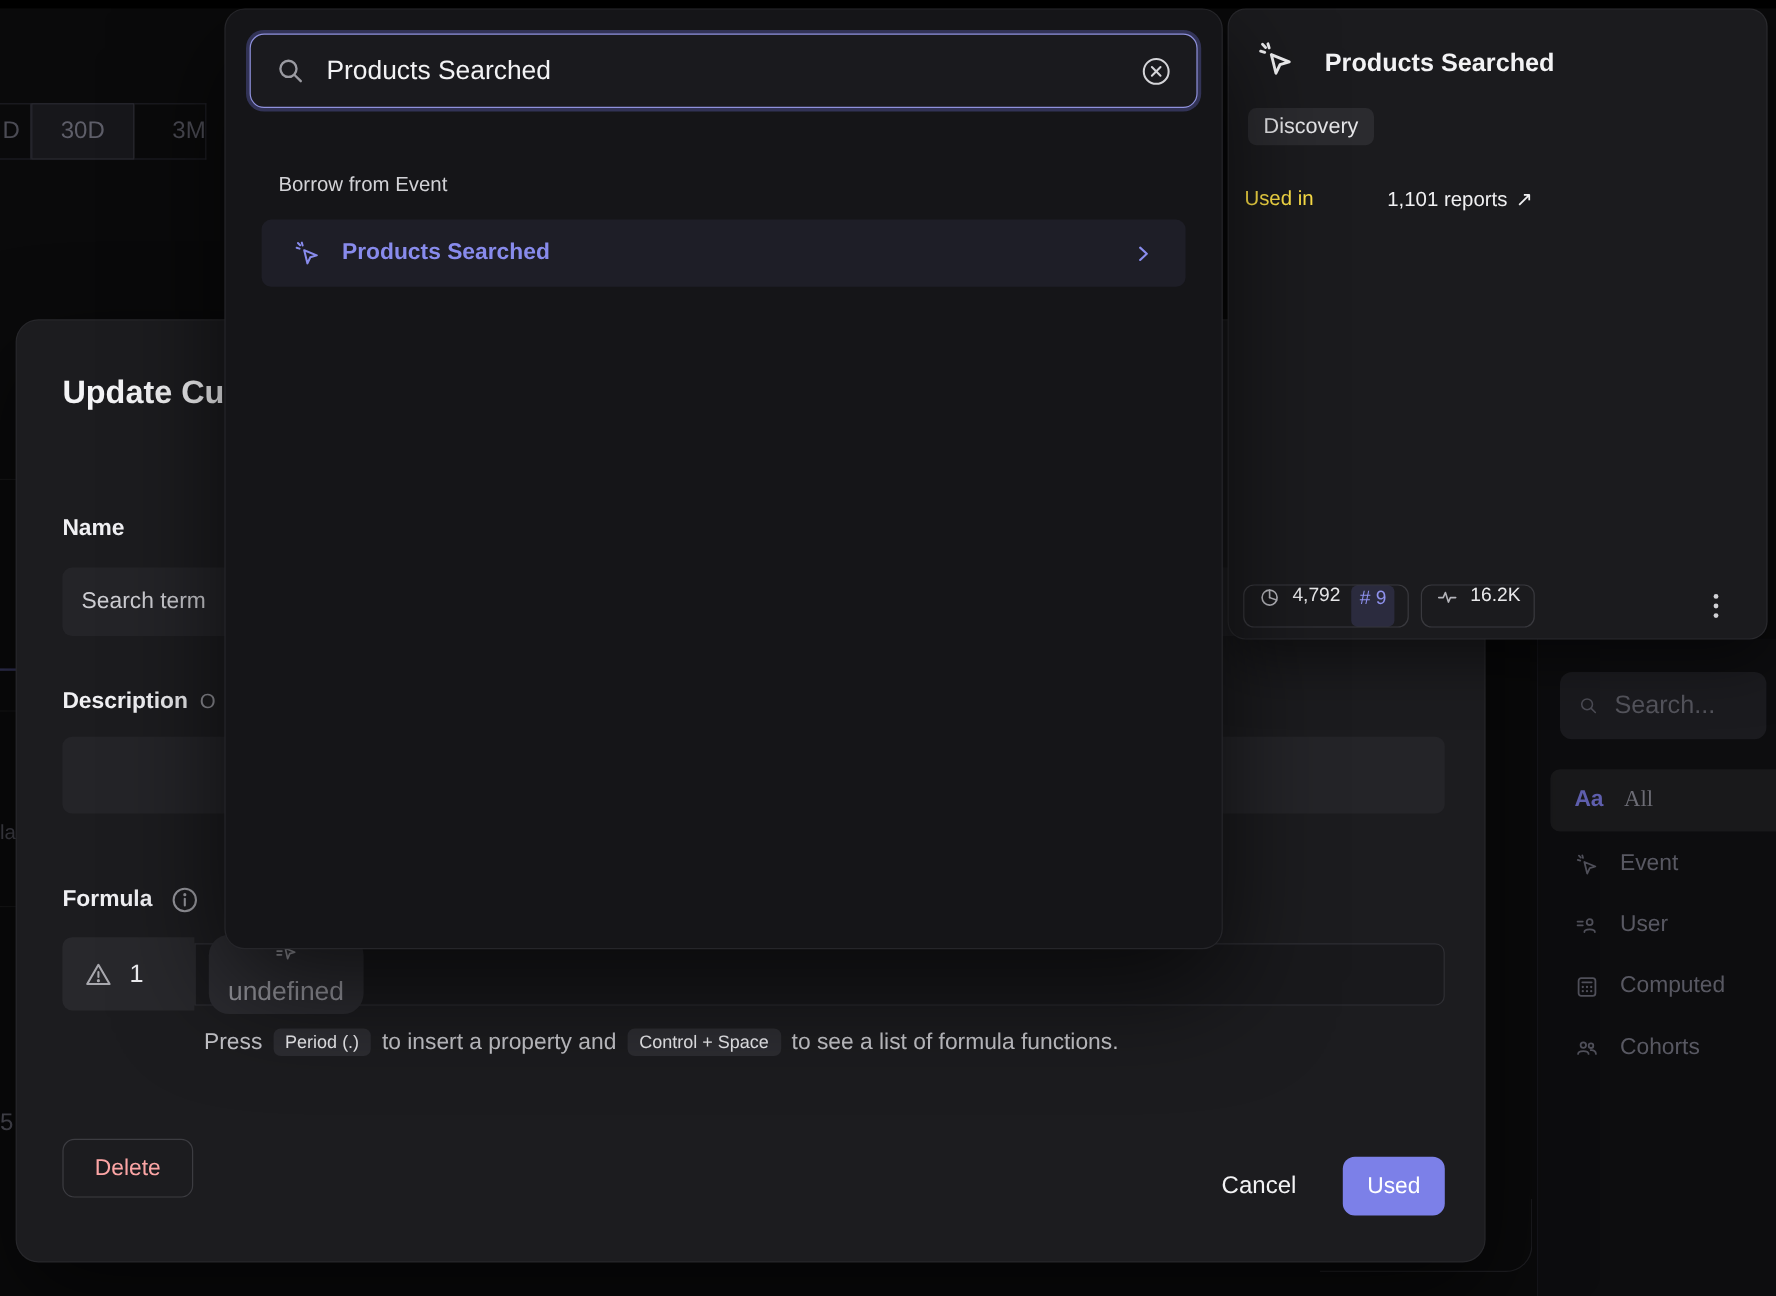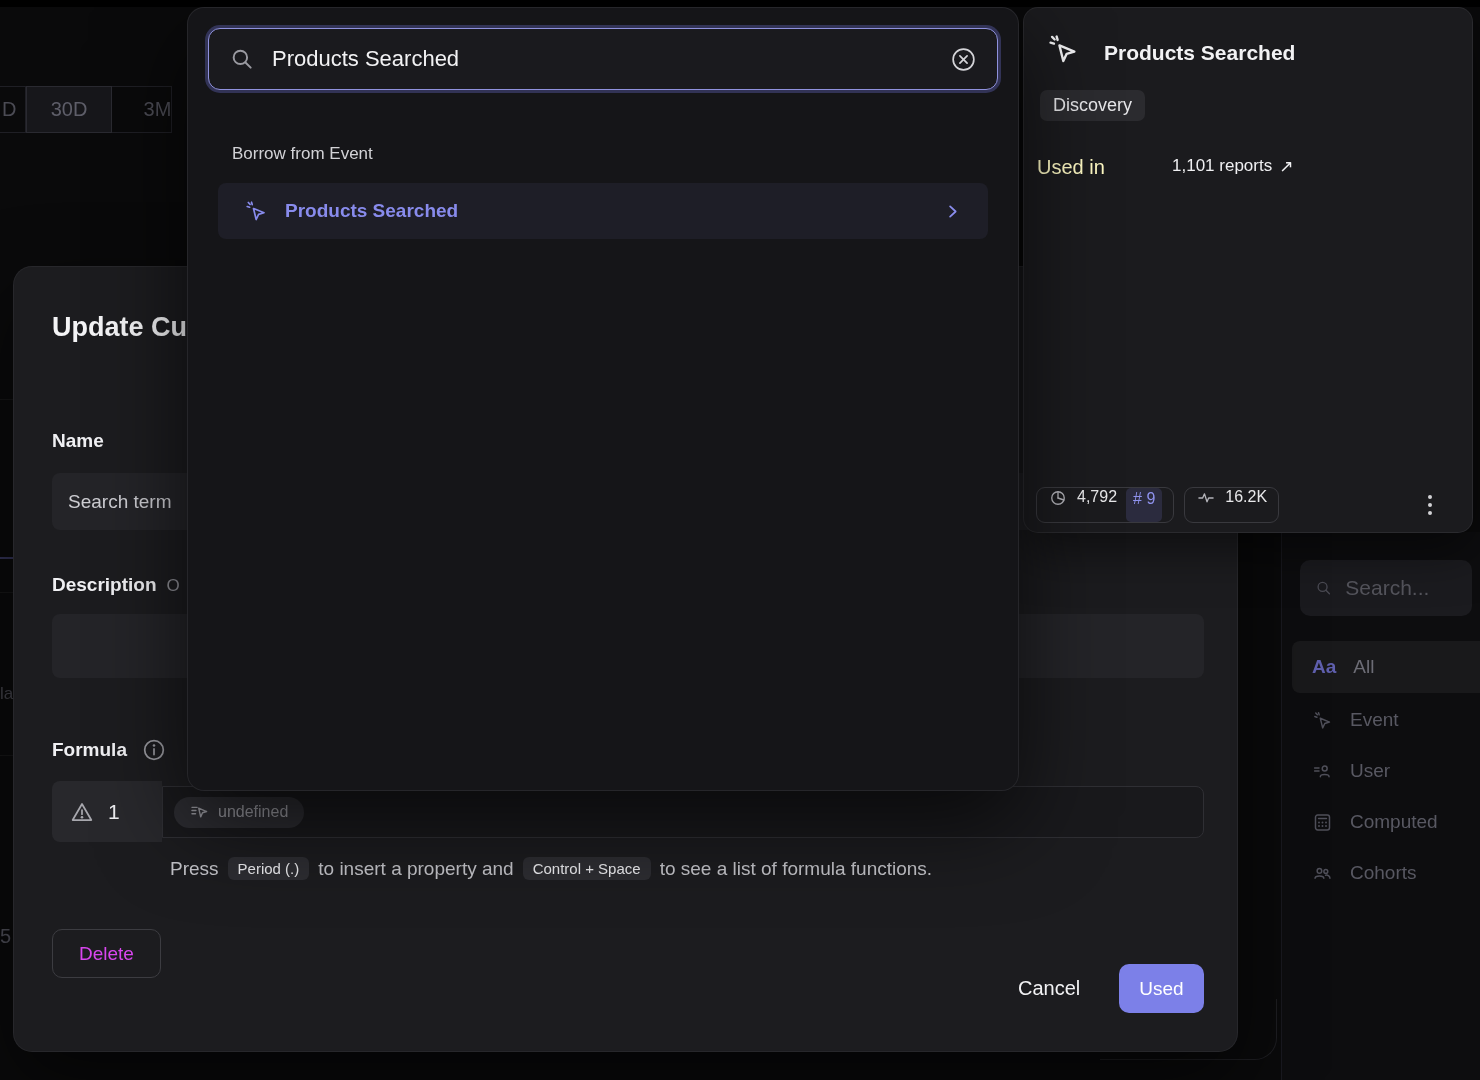--- a/index.html
+++ b/index.html
@@ -49,21 +49,21 @@
     width:100%; background:transparent; border:none; font-size:21px; color:#6a6a72;
   }
   #sb-search input::placeholder { color:#54545c; }
   .sb-row {
     left:1292px; width:188px; height:52px;
     display:flex; align-items:center; gap:17px; padding:0 20px;
     font-size:19px; color:#585862;
   }
   .sb-row.selected { background:rgba(255,255,255,0.05); border-radius:8px 0 0 8px; }
   .sb-row .sb-label { color:#585862; }
-  .sb-row.selected .sb-label { color:#6c6c75; }
+  .sb-row.selected .sb-label { color:#6c6c75;font-family:Liberation Serif, serif; }
   .sb-aa { font-size:19px; font-weight:bold; color:#5f5fae; }
   .sb-icon { color:#50505a; }
 
   
   #update-modal {
     left:14px; top:267px; width:1223px; height:784px;
     background:#1c1c1f; border-radius:18px;
     box-shadow:0 0 0 1px #27272b, 0 30px 80px rgba(0,0,0,0.6);
     z-index:10;
   }
@@ -96,35 +96,35 @@
   }
   #formula-error-count { font-size:21px; color:#ececef; }
   #formula-field {
     left:148px; top:519px; width:1042px; height:52px;
     background:#19191c; border:1px solid #2f2f34; border-radius:0 8px 8px 0;
     display:flex; align-items:center; padding:0 11px;
   }
   #formula-chip {
     display:flex; align-items:center; gap:9px;
     background:#2c2c31; border-radius:17px; padding:6px 16px;
-    color:#97979e; font-size:16px;
+    color:#97979e; font-size:22px;flex-direction:column;
   }
   #formula-hint {
     left:156px; top:590px;
     display:flex; align-items:center; gap:9px;
     font-size:19px; color:#c4c4c9; white-space:nowrap;
   }
   .kbd {
     background:#2d2d32; border-radius:6px; padding:3px 10px;
     color:#ececef; font-size:15px;
   }
   #delete-btn {
-    left:38px; top:662px; height:49px; padding:0 26px;
+    left:38px; top:682px; height:49px; padding:0 26px;
     background:transparent; border:1px solid #3c3c41; border-radius:10px;
-    font-size:19px; color:#d946ef;
+    font-size:19px; color:#fca5a5;
   }
   #cancel-btn {
     left:990px; top:697px; height:49px; padding:0 14px;
     background:transparent; border:none;
     font-size:20px; color:#f2f2f4; font-weight:500;
   }
   #save-btn {
     left:1105px; top:697px; width:85px; height:49px;
     background:#7c80e8; border:none; border-radius:10px;
     font-size:19px; color:#ffffff; font-weight:500;
@@ -137,24 +137,24 @@
     box-shadow:0 0 0 1px #2a2a2e, 0 16px 50px rgba(0,0,0,0.5);
     z-index:20;
   }
   #details-event-icon { left:22px; top:24px; color:#f2f2f4; }
   #details-title { left:80px; top:33px; font-size:21px; font-weight:bold; color:#f2f2f4; }
   #details-badge {
     left:16px; top:82px; display:inline-block;
     background:#2b2b2f; border-radius:7px; padding:5px 13px;
     font-size:18px; color:#e6e6e9;
   }
-  #used-in-label { left:13px; top:148px; font-size:20px; color:#fef9c3; }
+  #used-in-label { left:13px; top:148px; font-size:17px; color:#fde047; }
   #used-in-value {
-    left:148px; top:148px; font-size:17px; color:#f0f0f2;
-    display:flex; gap:7px; cursor:pointer;
+    left:132px; top:148px; font-size:17px; color:#f0f0f2;
+    display:flex; align-items:center; gap:7px; cursor:pointer;
   }
   #details-stats {
     left:12px; top:479px; width:424px;
     display:flex; align-items:center; gap:10px;
   }
   .stat-pill {
     height:36px; border:1px solid #39393e; border-radius:9px;
     padding:0 11px; background:transparent;
     display:flex; gap:9px;
     font-size:16px; color:#e8e8ea;

